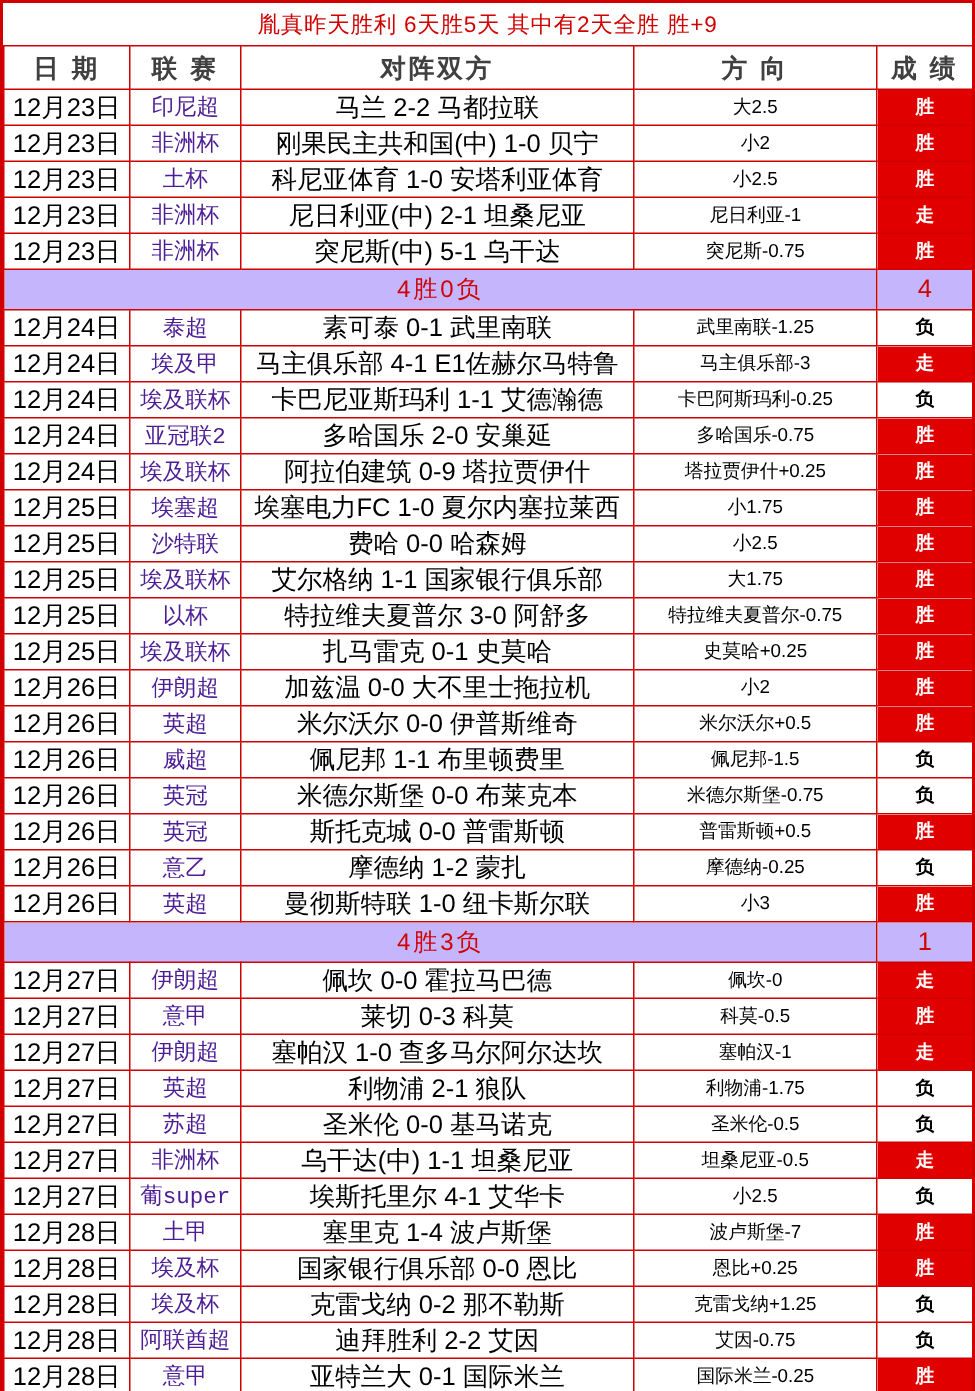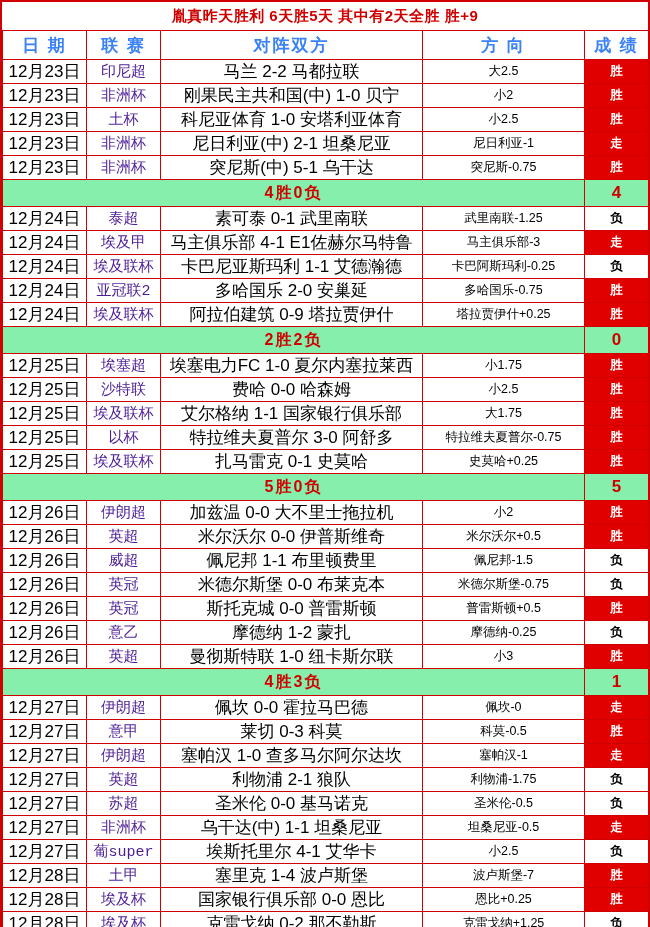--- a/index.html
+++ b/index.html
@@ -5,21 +5,21 @@
   html,body{margin:0;padding:0;background:#fff;}
   body{
     width:650px;
     font-family:"Liberation Sans","DejaVu Sans",sans-serif;
     -webkit-font-smoothing:antialiased;
   }
   .sheet{width:650px;box-sizing:border-box;border:2px solid #d00000;background:#fff;}
   .title{
     text-align:center;
     color:#d00000;
-    font-weight:bold;
+    font-weight:normal;
     font-size:15px;
     padding:5px 0 4px 0;
     letter-spacing:0.5px;
     white-space:nowrap;
   }
   table{border-collapse:collapse;width:100%;table-layout:fixed;}
   td{
     border:1px solid #d00000;
     text-align:center;
     vertical-align:middle;
@@ -30,40 +30,40 @@
     white-space:nowrap;
   }
   
   col.c-date{width:84px;}
   col.c-league{width:74px;}
   col.c-match{width:262px;}
   col.c-dir{width:162px;}
   col.c-res{width:64px;}
 
   thead td{
-    color:#3b82f6;
+    color:#404040;
     font-weight:bold;
     font-size:17px;
     height:28px;
     letter-spacing:2px;
   }
   .cell-date{font-size:17px;color:#000;}
   .cell-league{font-size:15px;color:#4c1d95;font-family:Liberation Mono, monospace;}
   .cell-match{font-size:17px;color:#000;}
   .cell-dir{font-size:12.5px;color:#000;}
 
   td.res{font-weight:bold;font-size:12.5px;}
   td.res-win{background:#e00000;color:#ffffff;}
   td.res-lose{background:#ffffff;color:#000000;}
   td.res-draw{background:#e00000;color:#ffffff;}
 
   tr.summary td{
-    background:#86efac;
+    background:#c4b5fd;
     color:#d00000;
-    font-weight:bold;
+    font-weight:normal;
     font-size:16px;
     height:26px;
     letter-spacing:2px;
     margin-top:12px;
   }
   tr.summary td.sum-score{
     font-size:17px;
     letter-spacing:0;
   }
 </style>
@@ -157,24 +157,20 @@
           <td class="cell-dir">多哈国乐-0.75</td>
           <td class="res res-win">胜</td>
         </tr>
         <tr>
           <td class="cell-date">12月24日</td>
           <td class="cell-league">埃及联杯</td>
           <td class="cell-match">阿拉伯建筑  0-9  塔拉贾伊什</td>
           <td class="cell-dir">塔拉贾伊什+0.25</td>
           <td class="res res-win">胜</td>
         </tr>
-        <tr class="summary">
-          <td colspan="4">2胜2负</td>
-          <td class="sum-score">0</td>
-        </tr>
         <tr>
           <td class="cell-date">12月25日</td>
           <td class="cell-league">埃塞超</td>
           <td class="cell-match">埃塞电力FC  1-0  夏尔内塞拉莱西</td>
           <td class="cell-dir">小1.75</td>
           <td class="res res-win">胜</td>
         </tr>
         <tr>
           <td class="cell-date">12月25日</td>
           <td class="cell-league">沙特联</td>
@@ -196,24 +192,20 @@
           <td class="cell-dir">特拉维夫夏普尔-0.75</td>
           <td class="res res-win">胜</td>
         </tr>
         <tr>
           <td class="cell-date">12月25日</td>
           <td class="cell-league">埃及联杯</td>
           <td class="cell-match">扎马雷克  0-1  史莫哈</td>
           <td class="cell-dir">史莫哈+0.25</td>
           <td class="res res-win">胜</td>
         </tr>
-        <tr class="summary">
-          <td colspan="4">5胜0负</td>
-          <td class="sum-score">5</td>
-        </tr>
         <tr>
           <td class="cell-date">12月26日</td>
           <td class="cell-league">伊朗超</td>
           <td class="cell-match">加兹温  0-0  大不里士拖拉机</td>
           <td class="cell-dir">小2</td>
           <td class="res res-win">胜</td>
         </tr>
         <tr>
           <td class="cell-date">12月26日</td>
           <td class="cell-league">英超</td>

